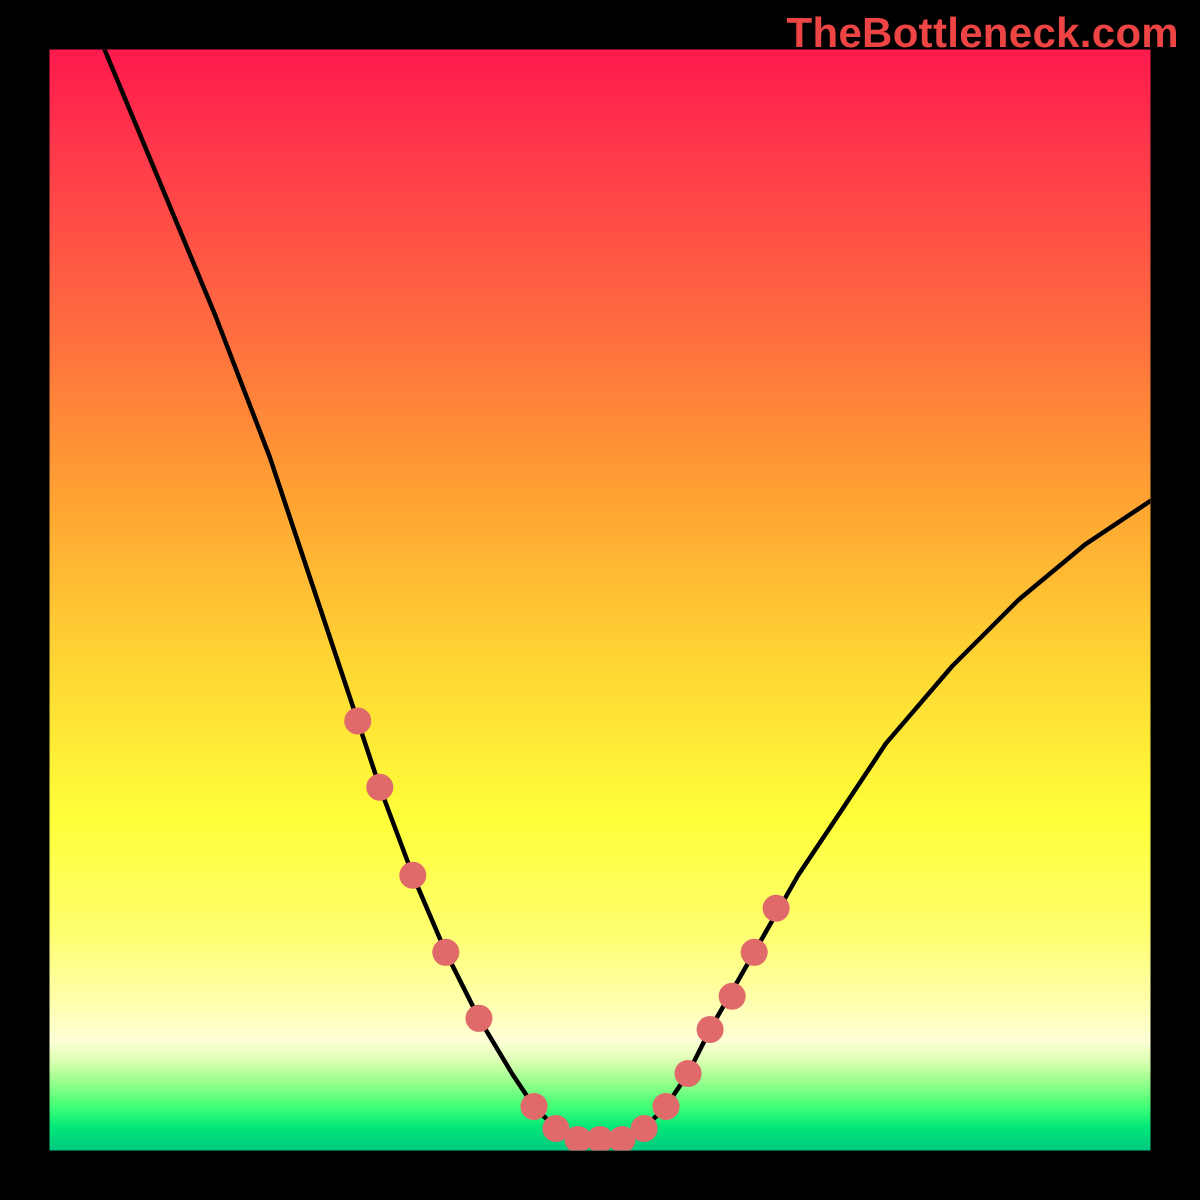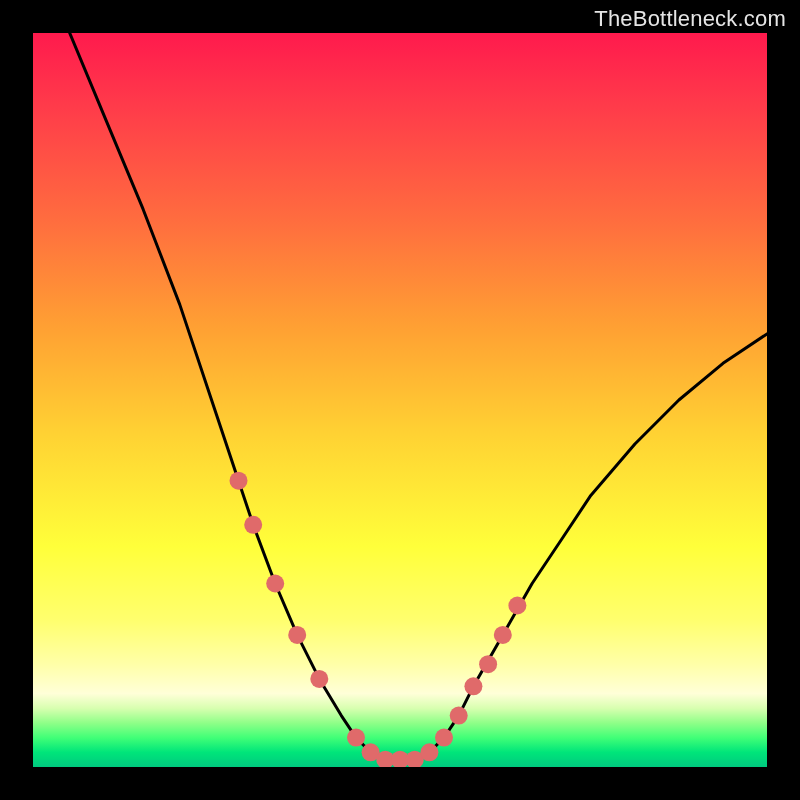--- a/index.html
+++ b/index.html
@@ -39,24 +39,24 @@
       #8fff88 94%,
       #41ff77 96%,
       #00e57a 98%,
       #00c97f 100%
     );
   }
   .watermark {
     position: absolute;
     top: 6px;
     right: 14px;
-    color: #e5e5e5;
-    font-size: 22px;
+    color: #ef4444;
+    font-size: 28px;
     letter-spacing: 0.2px;
-    font-weight: 400;
+    font-weight: 700;
   }
   svg.curve {
     position: absolute;
     left: 0;
     top: 0;
     width: 734px;
     height: 734px;
   }
 </style>
 </head>

